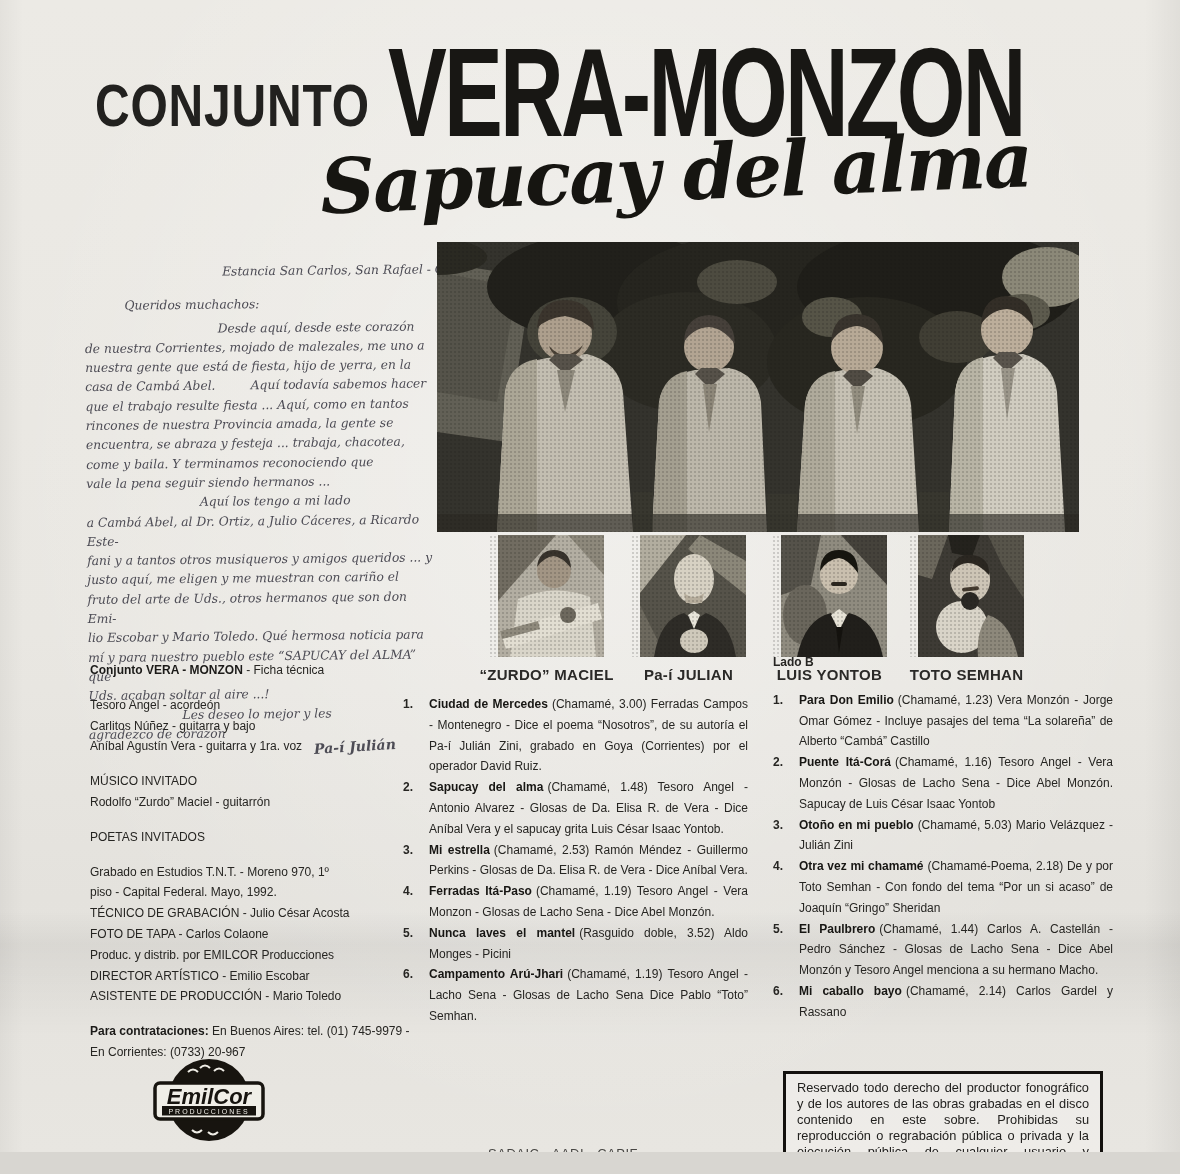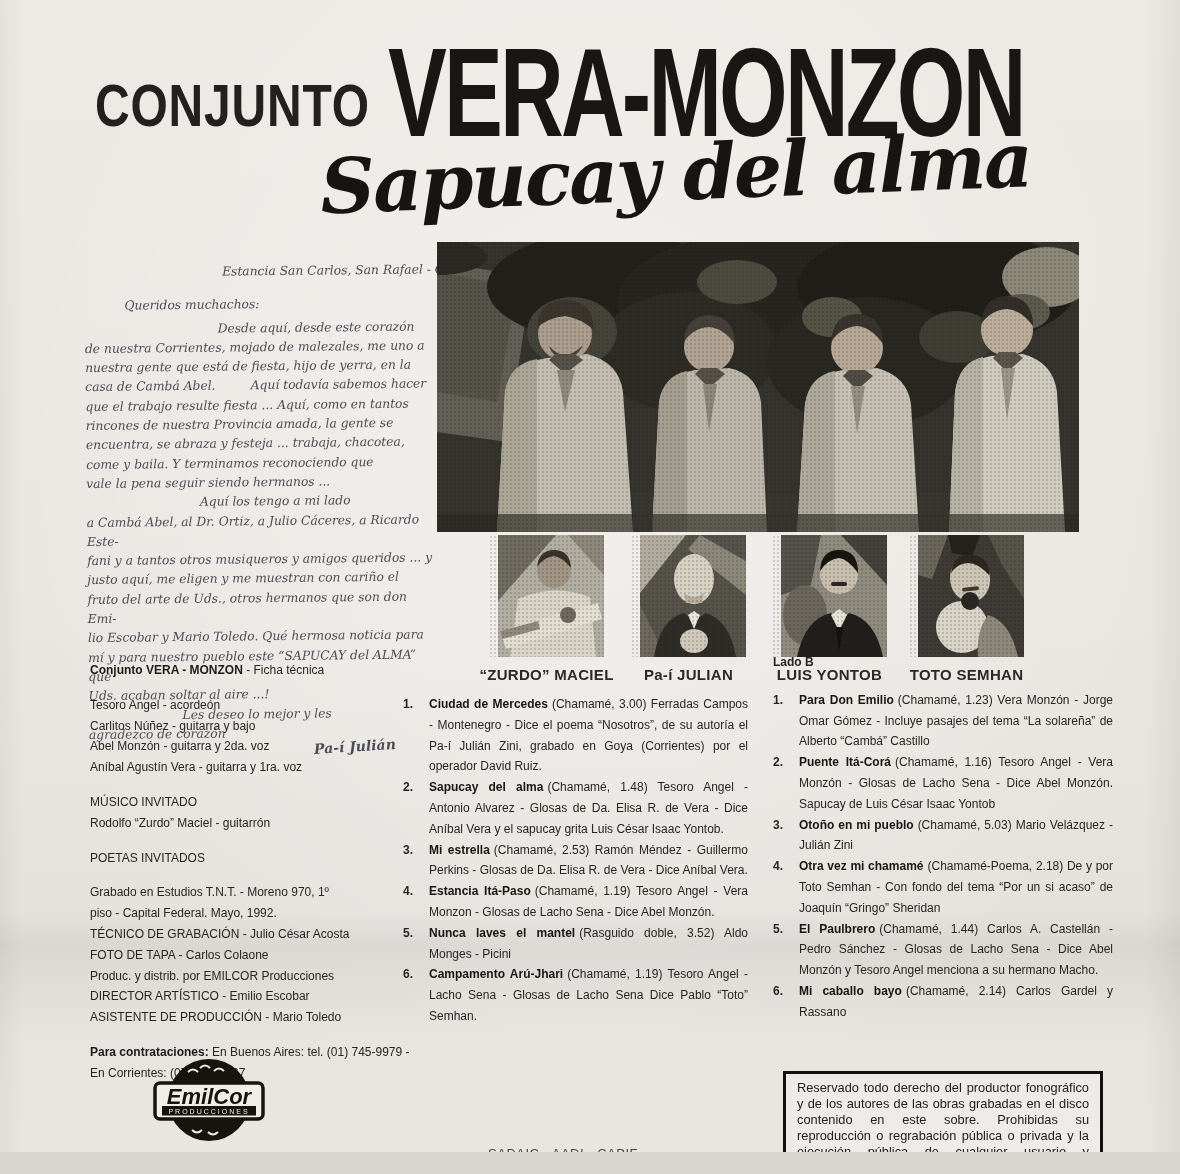--- a/index.html
+++ b/index.html
@@ -243,21 +243,20 @@
     </svg>
     <figcaption>TOTO SEMHAN</figcaption>
   </figure>
 
   <section class="col ficha">
     <div class="head"><b>Conjunto VERA - MONZON</b><span> - Ficha técnica</span></div>
     <div>
 
     <div>Tesoro Angel - acordeón</div>
         <div>Carlitos Núñez - guitarra y bajo</div>
-        <div>Abel Monzón - guitarra y 2da. voz</div>
         <div>Aníbal Agustín Vera -  guitarra y 1ra. voz</div>
       </div>
     <div class="gap"></div>
     <div>MÚSICO INVITADO</div>
     <div>Rodolfo “Zurdo” Maciel - guitarrón</div>
     <div class="gap"></div>
     <div>POETAS INVITADOS</div>
     <div class="gap"></div>
     <div>
 
@@ -285,21 +284,21 @@
           <span class="ttext"><b class="ttitle">Sapucay del alma</b><span>(Chamamé, 1.48) Tesoro Angel - Antonio Alvarez - Glosas de Da. Elisa R. de Vera - Dice Aníbal Vera y el sapucay grita Luis César Isaac Yontob.</span></span>
         </div>
 
         <div class="track">
           <span class="tnum">3.</span>
           <span class="ttext"><b class="ttitle">Mi estrella</b><span>(Chamamé, 2.53)  Ramón Méndez - Guillermo Perkins - Glosas de Da. Elisa R. de Vera - Dice Aníbal Vera.</span></span>
         </div>
 
         <div class="track">
           <span class="tnum">4.</span>
-          <span class="ttext"><b class="ttitle">Estancia Itá-Paso</b><span>(Chamamé, 1.19) Tesoro Angel - Vera Monzon - Glosas de Lacho Sena - Dice Abel Monzón.</span></span>
+          <span class="ttext"><b class="ttitle">Ferradas Itá-Paso</b><span>(Chamamé, 1.19) Tesoro Angel - Vera Monzon - Glosas de Lacho Sena - Dice Abel Monzón.</span></span>
         </div>
 
         <div class="track">
           <span class="tnum">5.</span>
           <span class="ttext"><b class="ttitle">Nunca laves el mantel</b><span>(Rasguido doble, 3.52) Aldo Monges - Picini</span></span>
         </div>
 
         <div class="track">
           <span class="tnum">6.</span>
           <span class="ttext"><b class="ttitle">Campamento Arú-Jhari</b><span>(Chamamé, 1.19) Tesoro Angel - Lacho Sena - Glosas de Lacho Sena Dice Pablo “Toto” Semhan.</span></span>

